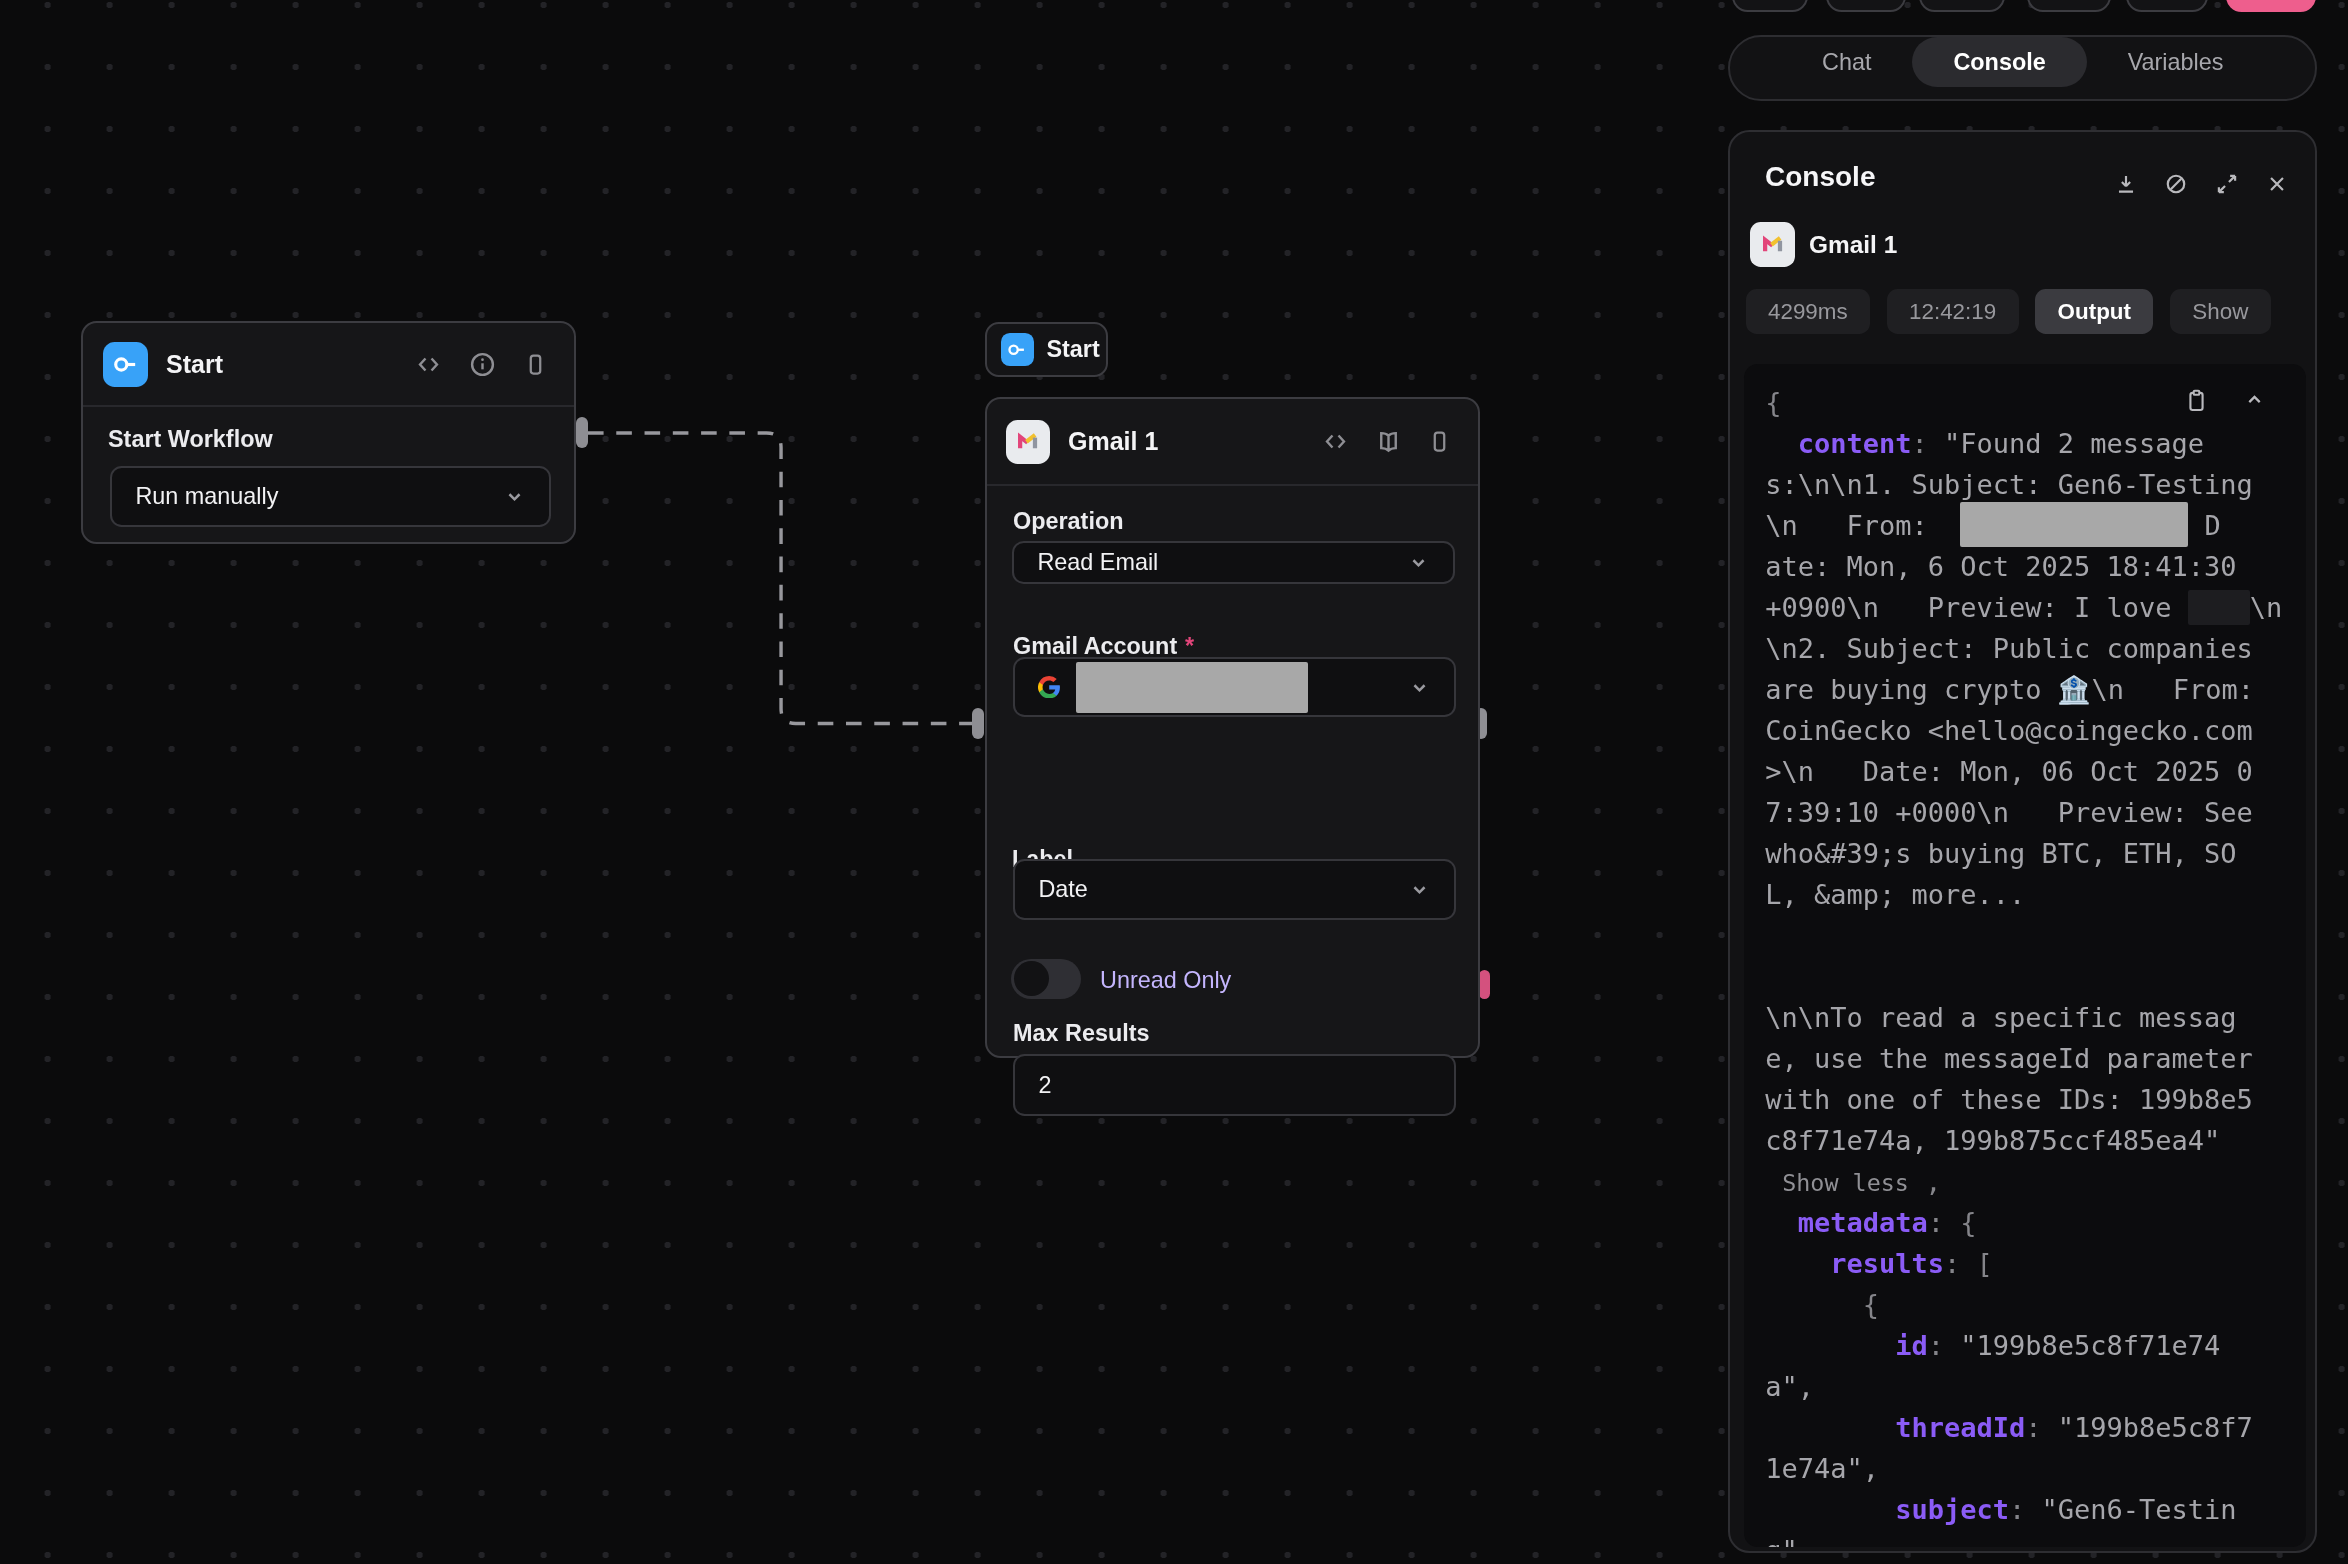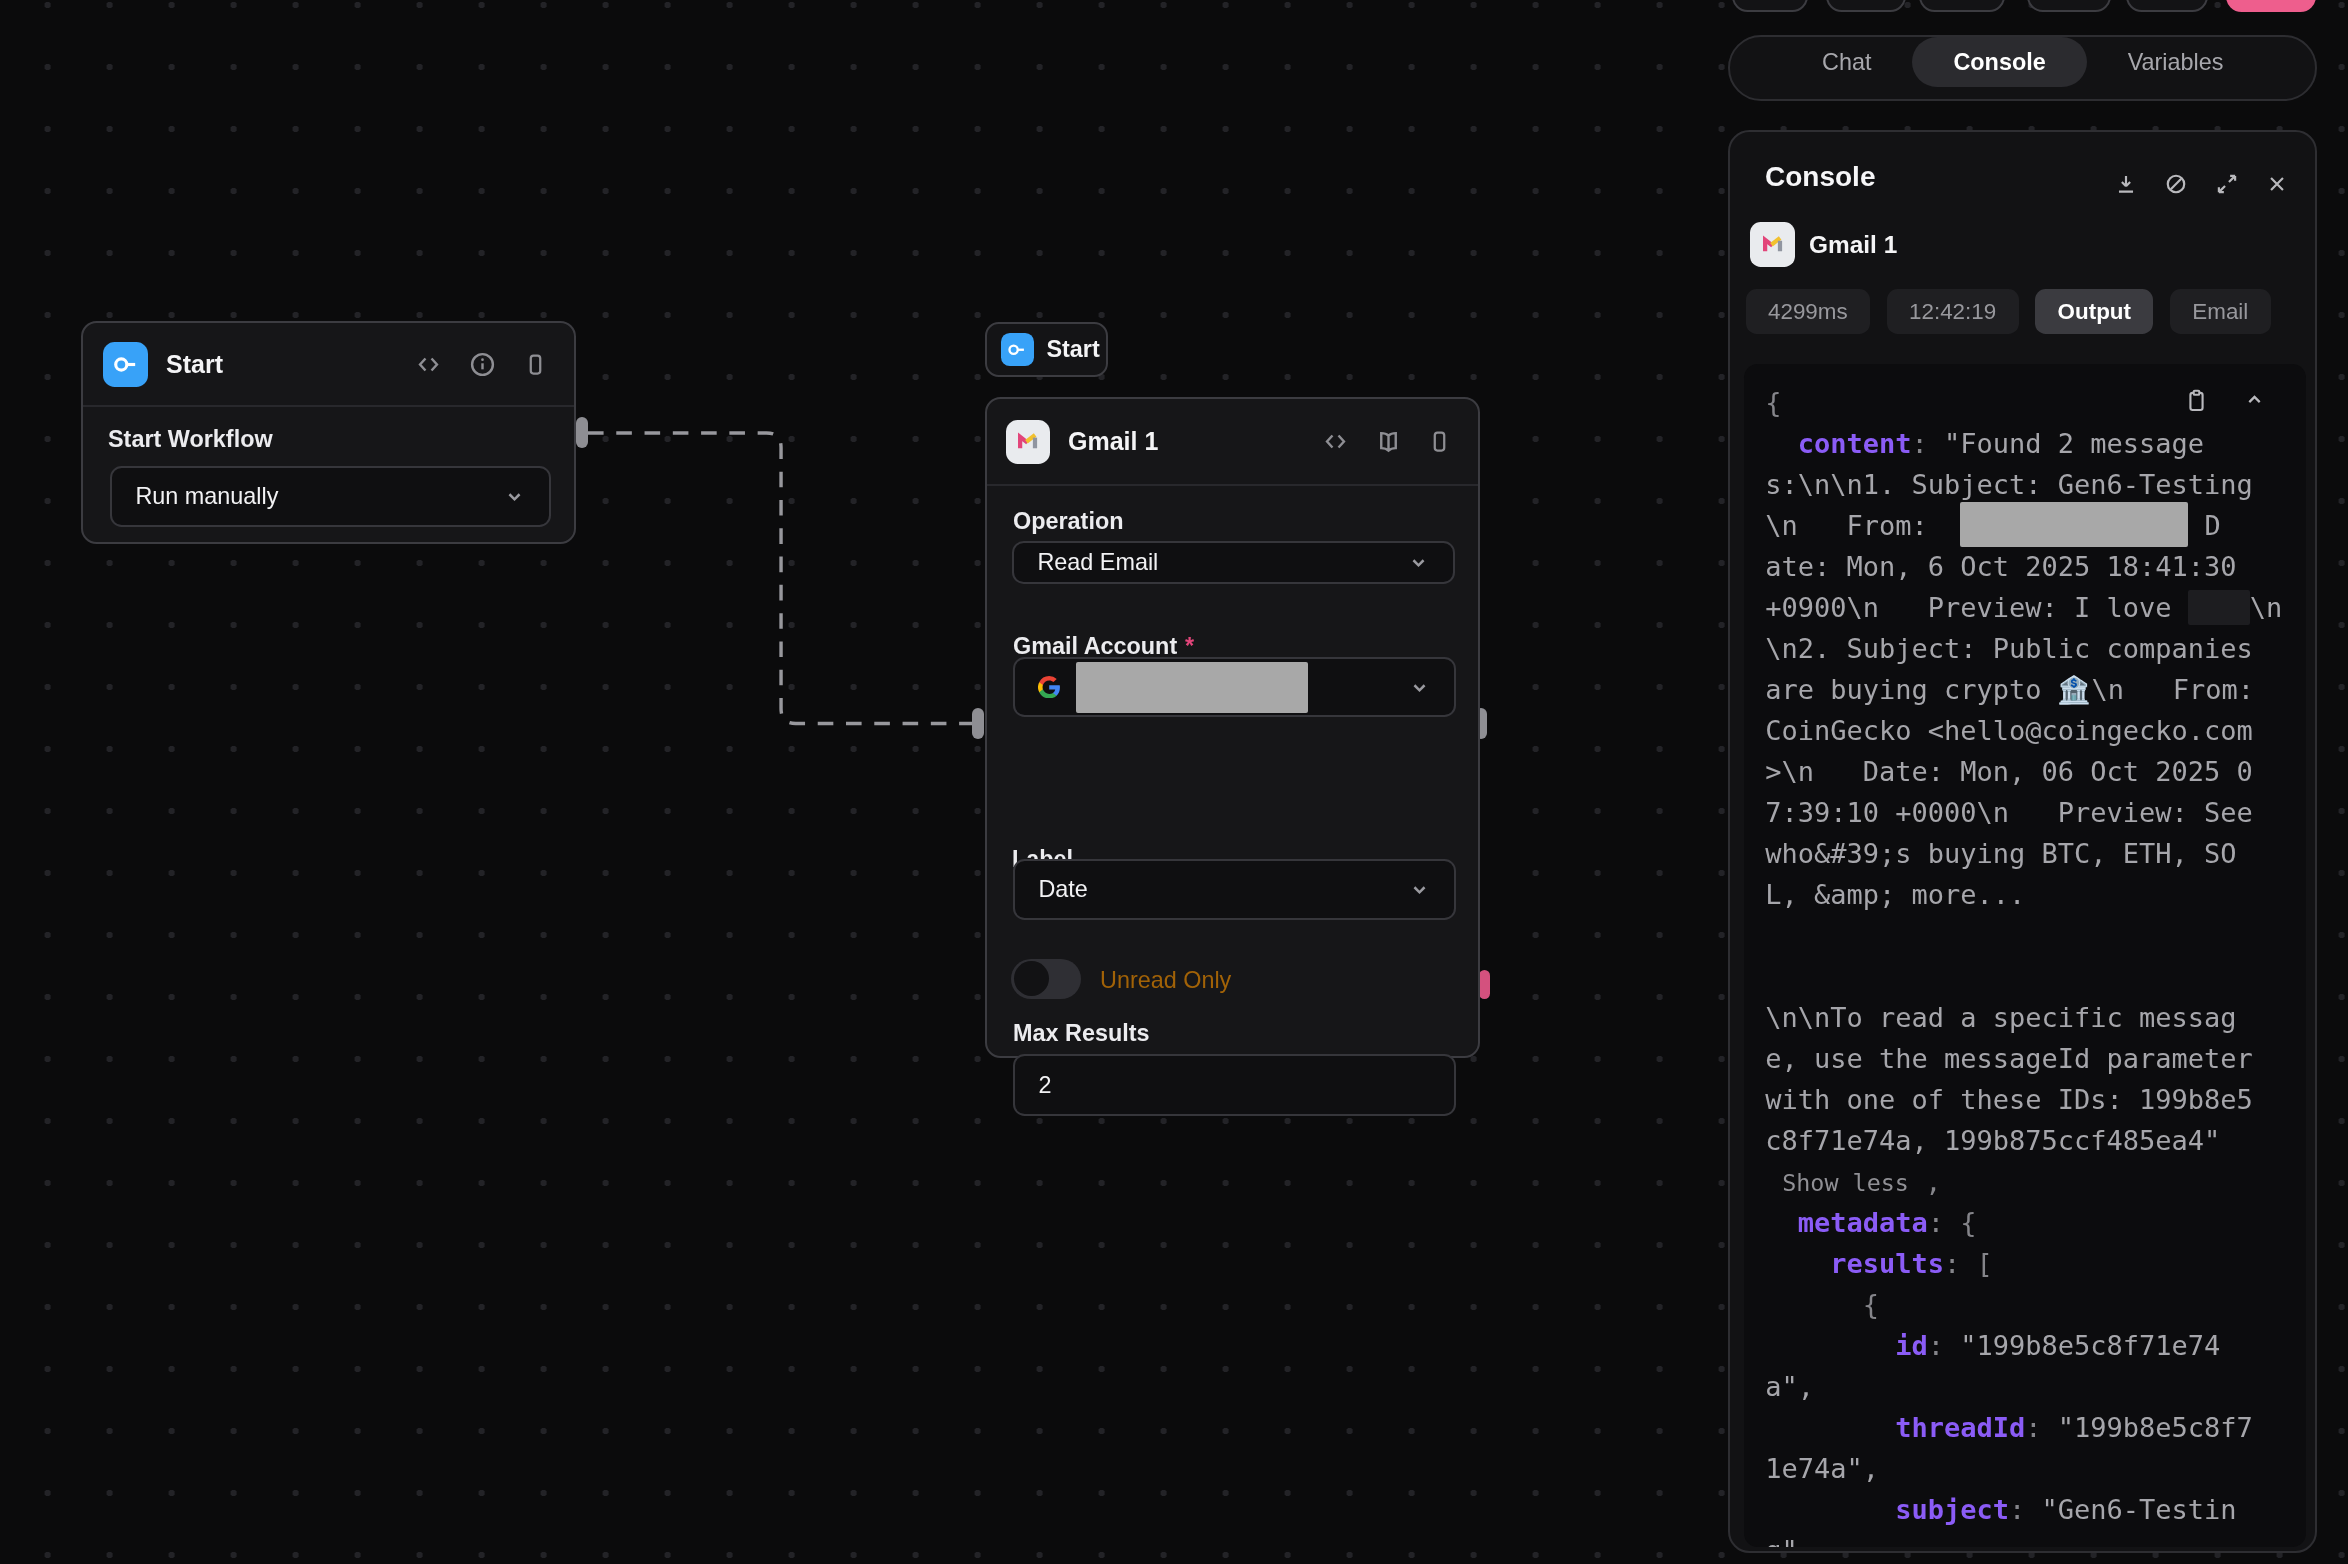--- a/index.html
+++ b/index.html
@@ -51,21 +51,21 @@
     display:flex; align-items:center; gap:12.7px; padding:0 13.7px; cursor:pointer;
   }
   #start-chip .node-icon { width:33px; height:33px; border-radius:8.8px; }
   #start-chip .chip-label { font-size:23.4px; font-weight:700; color:#f4f4f6; }
 
   
   .toggle { position:absolute; left:24.4px; top:473px; width:70px; height:40px;
     background:#2f2f34; border-radius:20.5px; cursor:pointer; }
   .toggle .knob { position:absolute; left:2.9px; top:2.4px; width:35px; height:35px;
     border-radius:50%; background:#121214; }
-  .toggle-label { position:absolute; left:113px; top:481px; font-size:23.4px; color:#a16207; font-weight:500; white-space:nowrap; }
+  .toggle-label { position:absolute; left:113px; top:481px; font-size:23.4px; color:#c4b5fd; font-weight:500; white-space:nowrap; }
 
   
   .handle { position:absolute; border-radius:5.9px; background:#8e8e93; }
   .handle.pink { background:#d4517e; }
 
   
   .top-btn { position:absolute; top:-45px; height:57px; border-radius:15.6px;
     background:#131315; border:2px solid #3c3c41; cursor:pointer; }
   .top-btn.pink { background:#ee5e8d; border-color:#ee5e8d; }
 
@@ -307,21 +307,21 @@
           <path d="M18.2 8.8v8.8" stroke="#9095a0" stroke-width="3.5"></path>
         </svg>
       </div>
       <div class="name">Gmail 1</div>
     </div>
 
     <div id="badge-row">
       <div class="badge">4299ms</div>
       <div class="badge">12:42:19</div>
       <div class="badge io active">Output</div>
-      <div class="badge io">Email</div>
+      <div class="badge io">Show</div>
     </div>
 
     <div id="codeblock">
       <div id="code-icons">
         <span>
           <svg width="27" height="27" viewBox="0 0 24 24" fill="none" stroke="currentColor" stroke-width="1.9">
               <rect x="6.6" y="5.2" width="10.8" height="15.2" rx="2"></rect>
               <rect x="9.5" y="3.3" width="5" height="3.6" rx="1" fill="#0c0c0e"></rect>
             </svg>
         </span>

